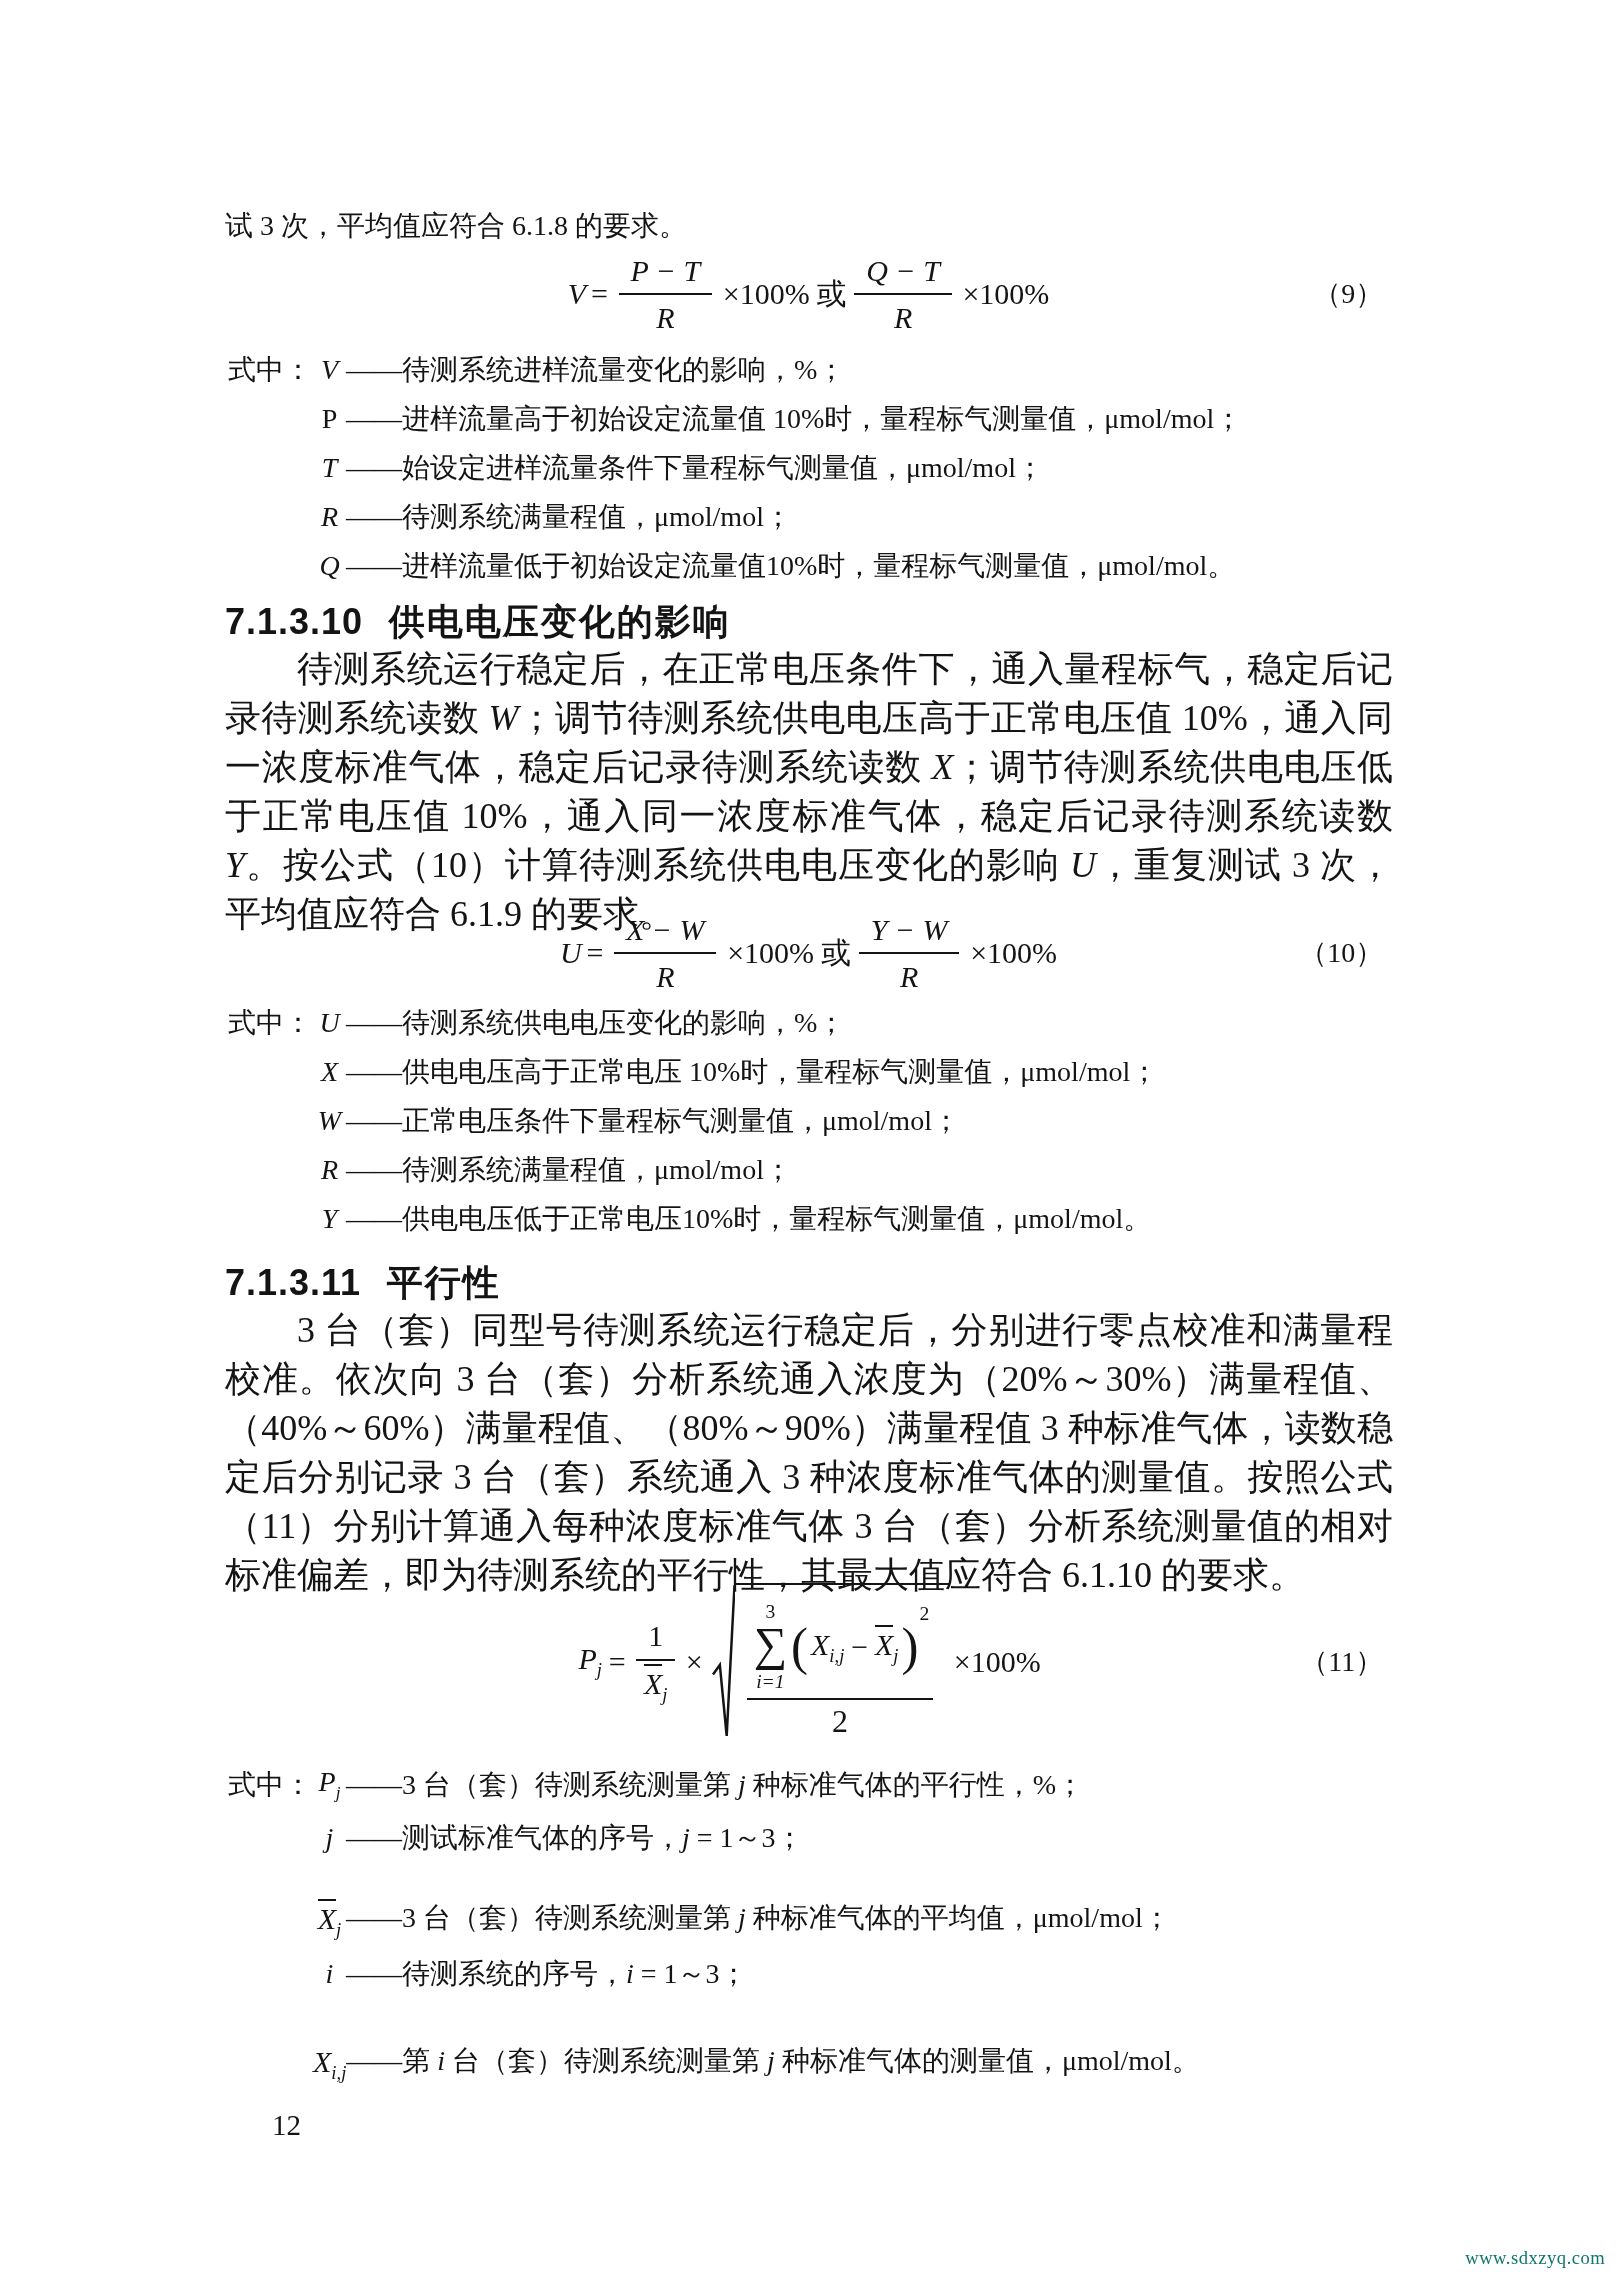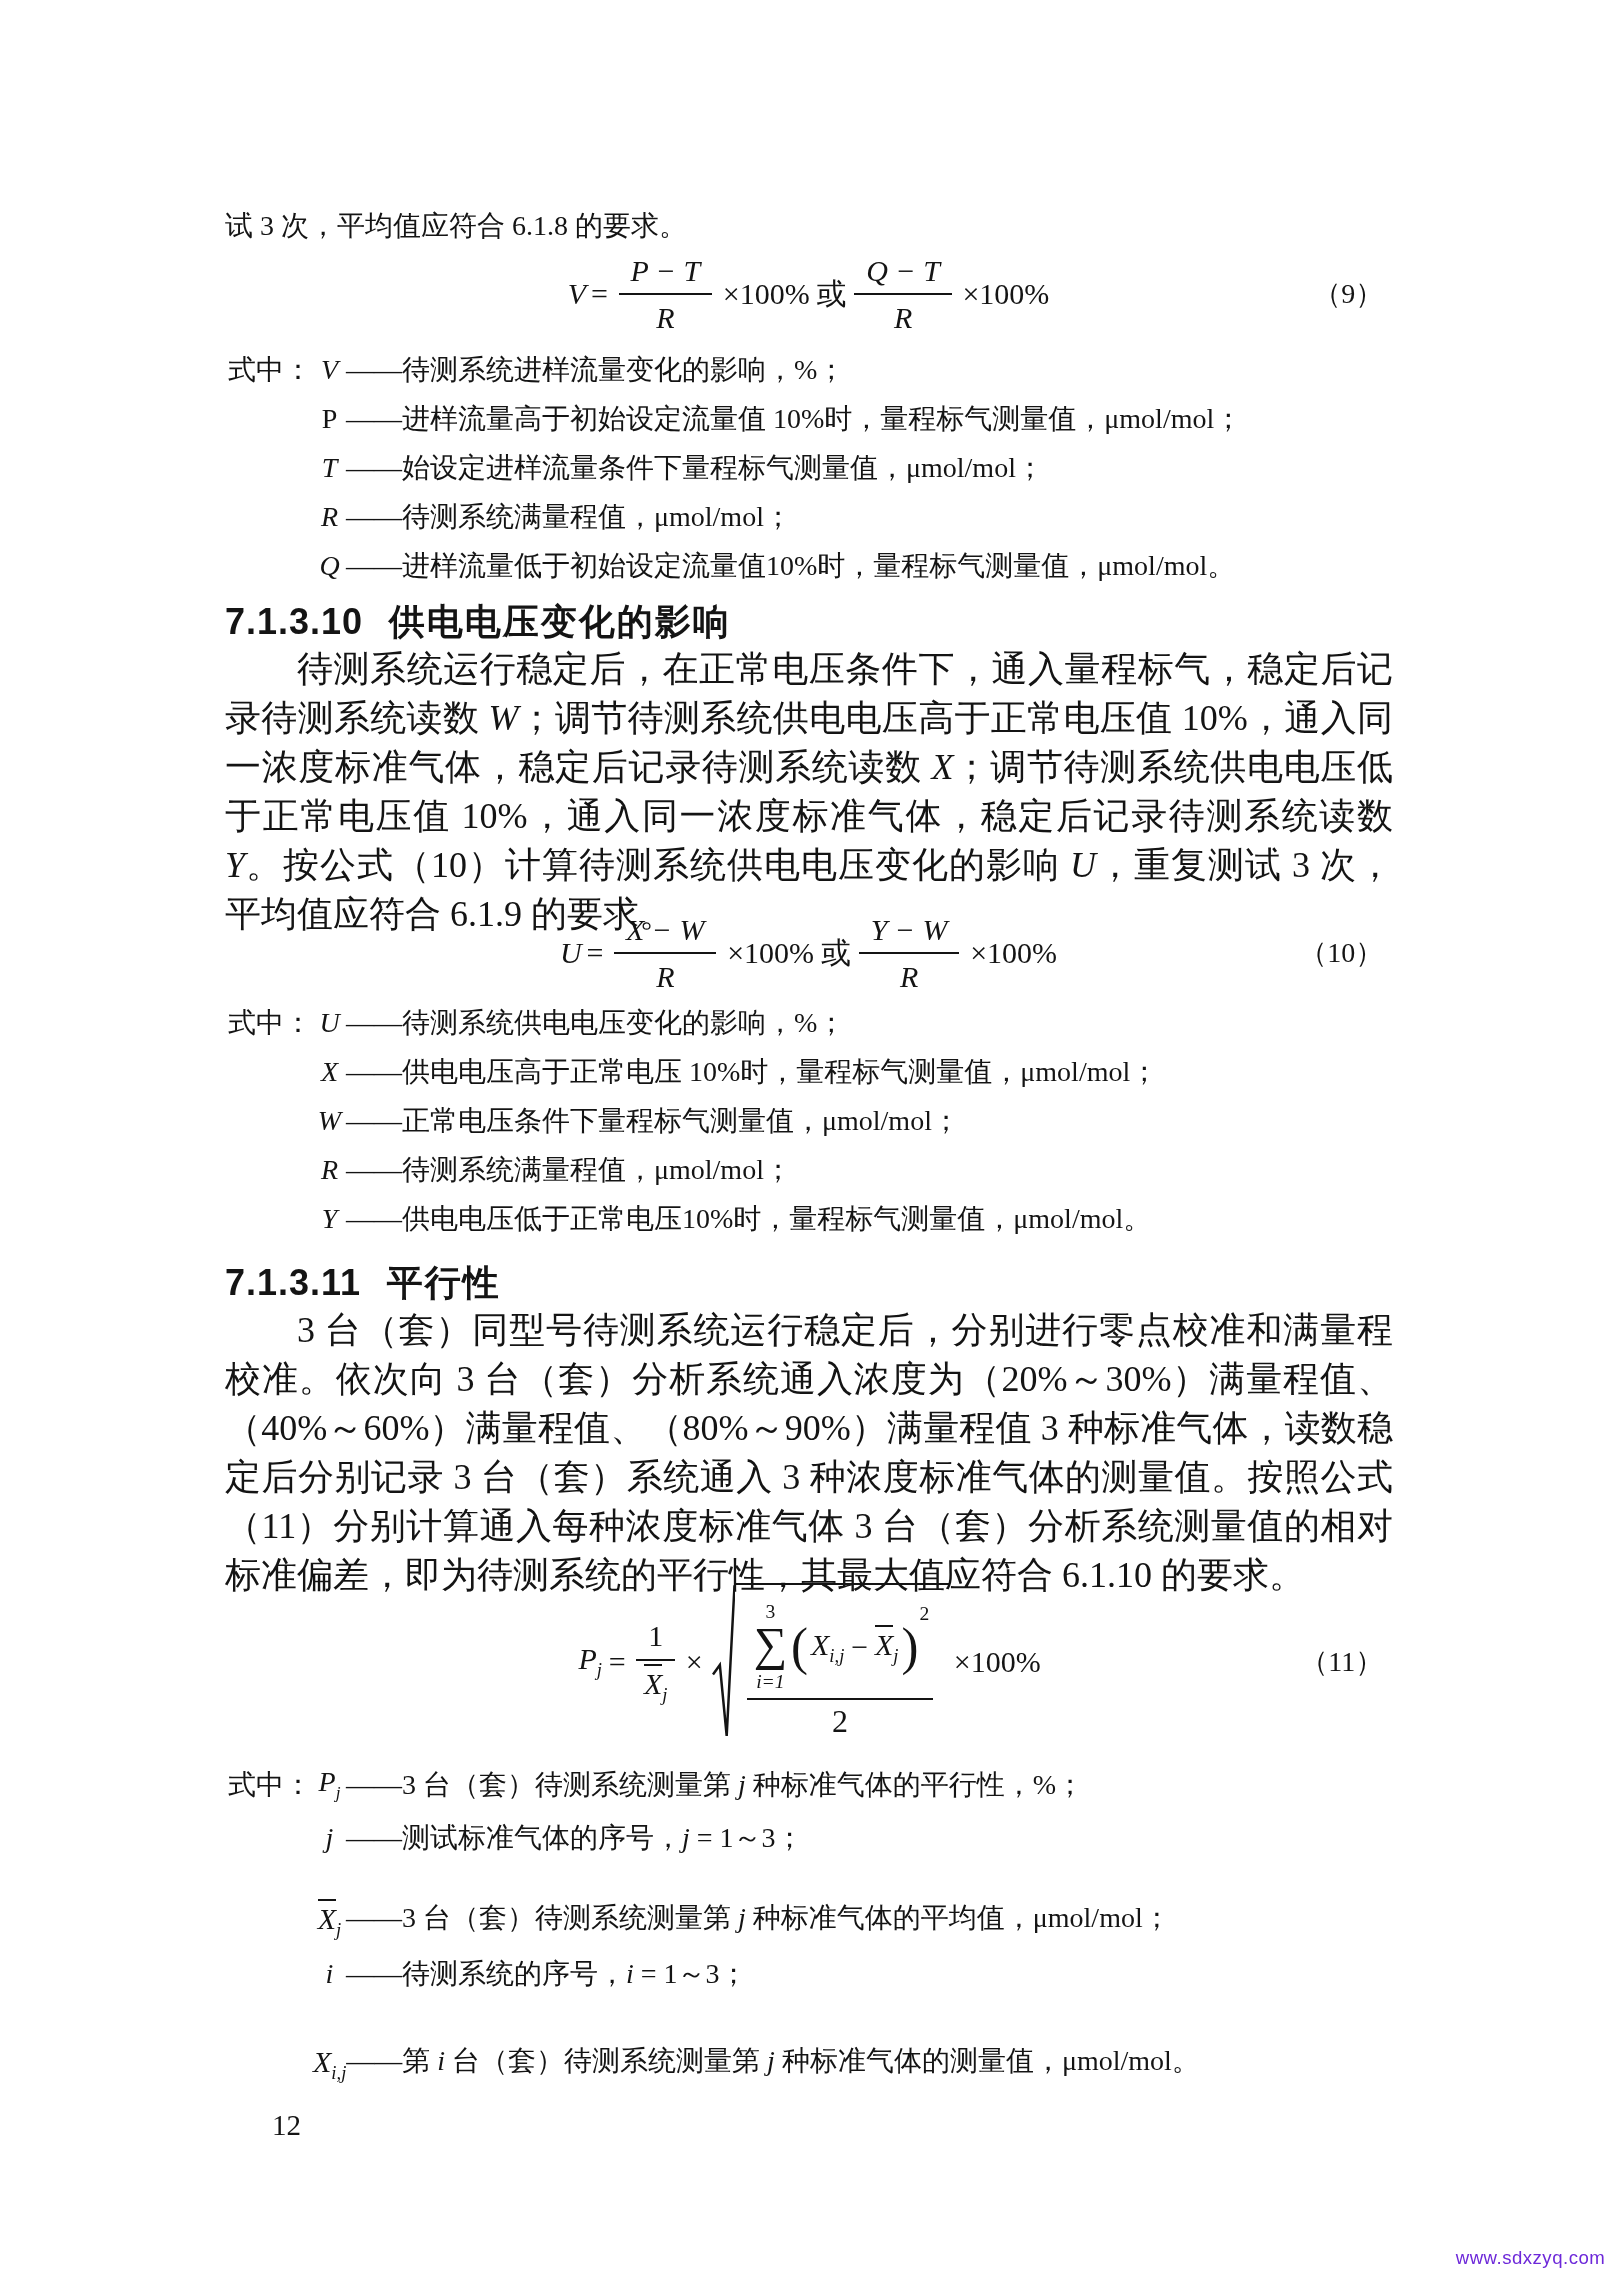--- a/index.html
+++ b/index.html
@@ -78,22 +78,22 @@
   }
   .def-lead { flex: 0 0 86px; width: 86px; }
   .def-sym { flex: 0 0 auto; min-width: 33px; }
   .def-desc { flex: 0 1 auto; }
   .def-row.tall { align-items: flex-end; }
   .def-row.tall .def-sym { font-size: 30px; padding-bottom: 3.9px; }
   .def-row.tall .def-desc { padding-bottom: 7.8px; }
 
   .page-num { font-size: 29px; }
   .watermark {
-    font-family: Liberation Sans, sans-serif;
-    font-size: 18.6px; color: #6d28d9; letter-spacing: 0.5px;
+    font-family: Liberation Serif, serif;
+    font-size: 18.6px; color: #0f766e; letter-spacing: 0.5px;
   }
 </style>
 </head>
 <body>
 
 <div class="page">
 
   <div class="abs content bodytext" style="top:206px;">试 3 次，平均值应符合 6.1.8 的要求。</div>
 
   <div class="abs formula" style="top:243px; height:102px;">

